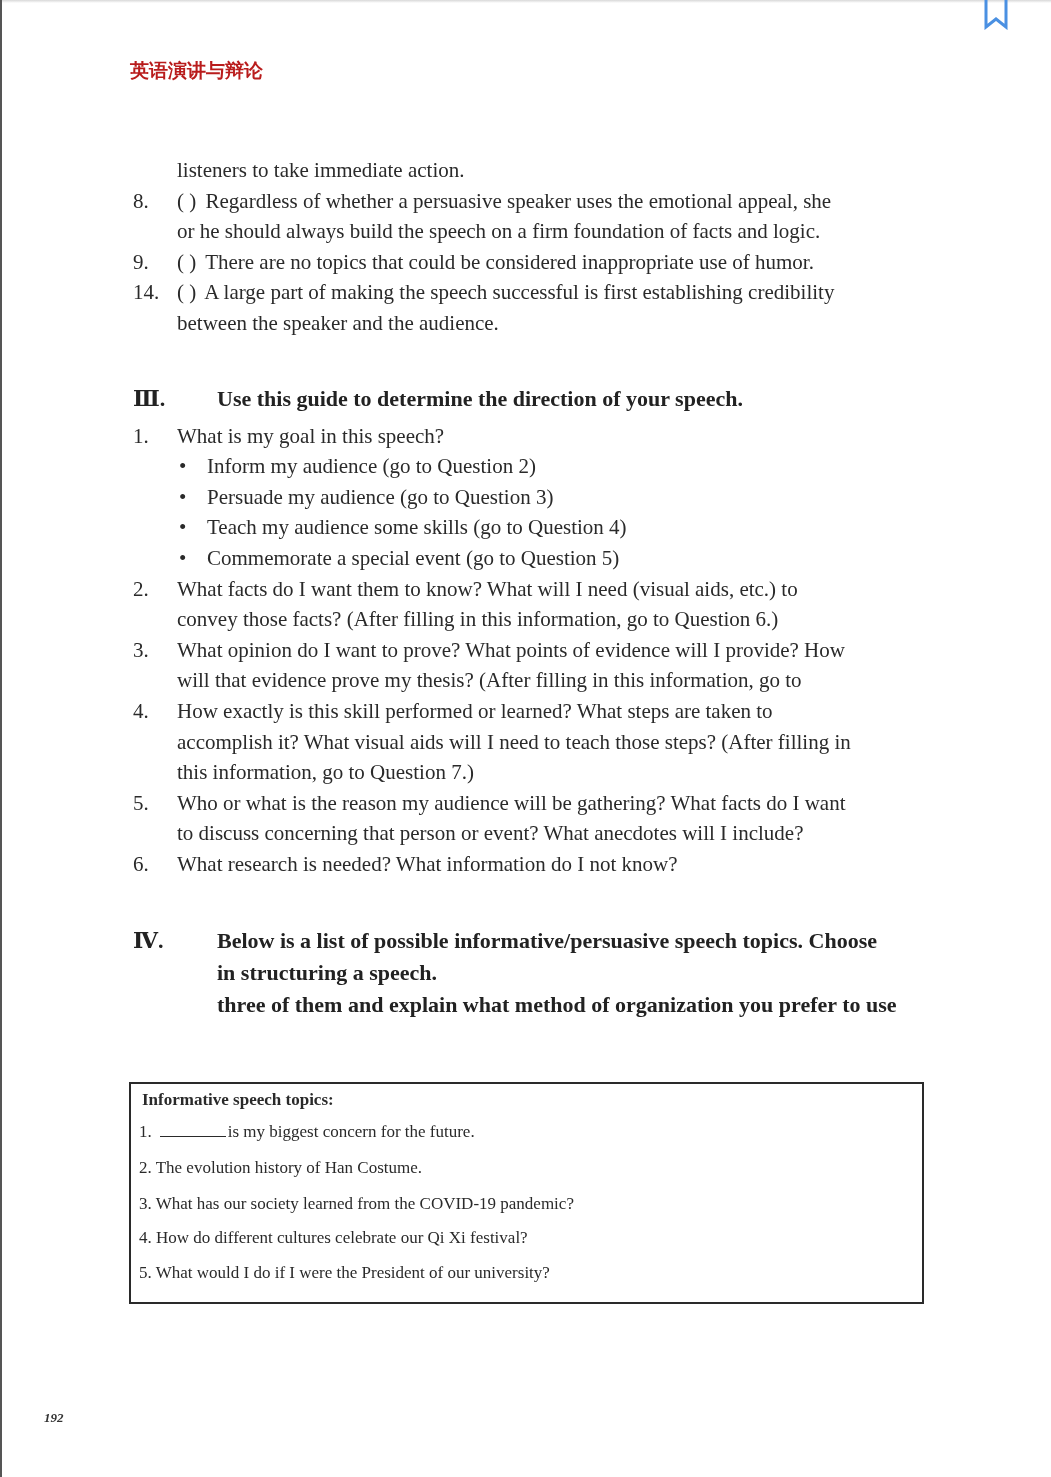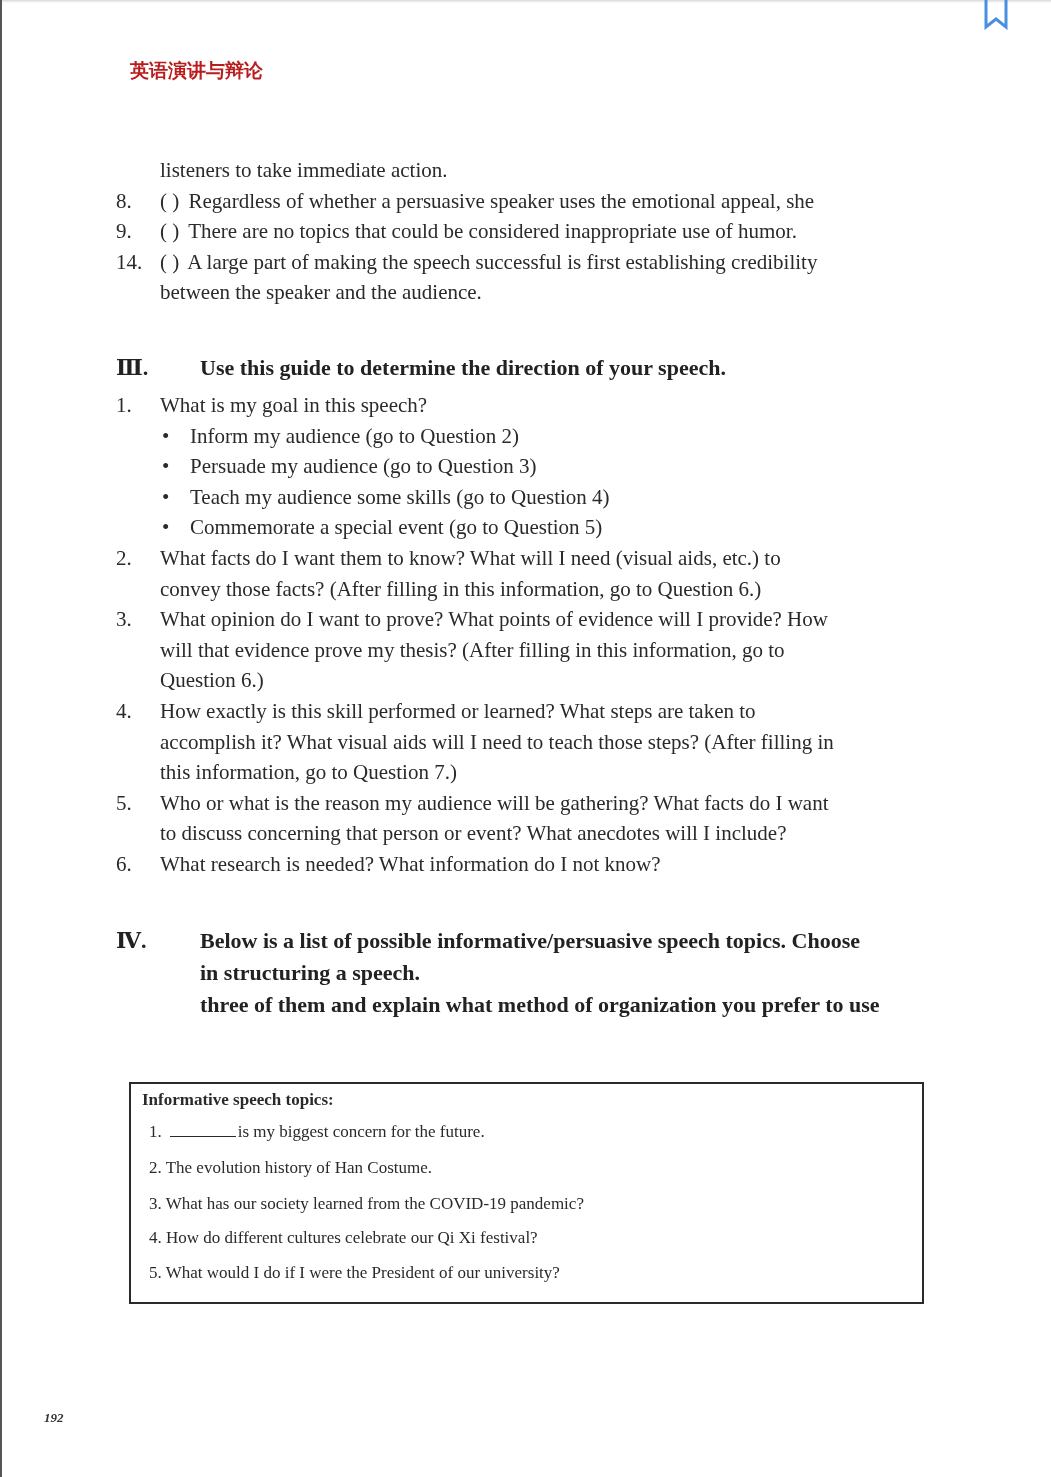--- a/index.html
+++ b/index.html
@@ -23,21 +23,21 @@
       position: absolute; left: 984px; top: 0; width: 24px; height: 30px;
       cursor: pointer;
     }
     .running-head {
       position: absolute; left: 130px; top: 58px;
       font-family: "DejaVu Sans", sans-serif;
       font-weight: bold; font-size: 19px; color: #b91c1c;
       letter-spacing: 0px;
     }
     .content {
-      position: absolute; left: 116px; top: 155px; width: 796px;
+      position: absolute; left: 133px; top: 155px; width: 796px;
       font-size: 21px; line-height: 30.6px;
     }
     .row { display: flex; }
     .num { width: 44px; flex: 0 0 44px; }
     .txt { flex: 1; text-align: justify; }
     .cont { padding-left: 44px; }
     .paren { margin-right: 4px; }
     .heading {
       display: flex; font-weight: bold; font-size: 22px; line-height: 32px;
       color: #222;
@@ -45,21 +45,21 @@
     .heading .roman { width: 44px; flex: 0 0 44px; }
     .heading .htxt { flex: 1; text-align: justify; margin-left: 40px; }
     .bullet-row { display: flex; padding-left: 44px; }
     .bullet { width: 28px; flex: 0 0 28px; text-align: left; padding-left: 2px; }
     .topics-box {
       position: absolute; left: 129px; top: 1082px; width: 791px; height: 218px;
       border: 2px solid #2a2a2a;
       font-size: 17px; color: #2a2a2a;
     }
     .topics-title { position: absolute; left: 11px; top: 6px; font-weight: bold; text-align: right; }
-    .topic { position: absolute; left: 18px; }
+    .topic { position: absolute; left: 8px; }
     .blank {
       display: inline-block; width: 66px; border-bottom: 1px solid #2a2a2a;
       margin: 0 2px 0 8px; height: 14px; vertical-align: baseline;
     }
     .page-number {
       position: absolute; left: 44px; top: 1410px;
       font-style: italic; font-weight: bold; font-size: 13px; color: #333;
     }
   </style>
 </head>
@@ -80,20 +80,21 @@
 
   <div class="cont">listeners to take immediate action.</div>
 
   <div class="row">
     <div class="num">8.</div>
     <div class="txt">
       <span class="paren">(   )</span>
       <span>Regardless of whether a persuasive speaker uses the emotional appeal, she</span>
     </div>
   </div>
+  <div class="cont">or he should always build the speech on a firm foundation of facts and logic.</div>
 
   <div class="row">
     <div class="num">9.</div>
     <div class="txt">
       <span class="paren">(   )</span>
       <span>There are no topics that could be considered inappropriate use of humor.</span>
     </div>
   </div>
 
   <div class="row">
@@ -139,21 +140,20 @@
     <div class="num">2.</div>
     <div class="txt">What facts do I want them to know? What will I need (visual aids, etc.) to</div>
   </div>
   <div class="cont">convey those facts? (After filling in this information, go to Question 6.)</div>
 
   <div class="row">
     <div class="num">3.</div>
     <div class="txt">What opinion do I want to prove? What points of evidence will I provide? How</div>
   </div>
   <div class="cont">will that evidence prove my thesis? (After filling in this information, go to</div>
-  <div class="cont">Question 6.)</div>
 
   <div class="row">
     <div class="num">4.</div>
     <div class="txt">How exactly is this skill performed or learned? What steps are taken to</div>
   </div>
   <div class="cont">accomplish it? What visual aids will I need to teach those steps? (After filling in</div>
   <div class="cont">this information, go to Question 7.)</div>
 
   <div class="row">
     <div class="num">5.</div>

